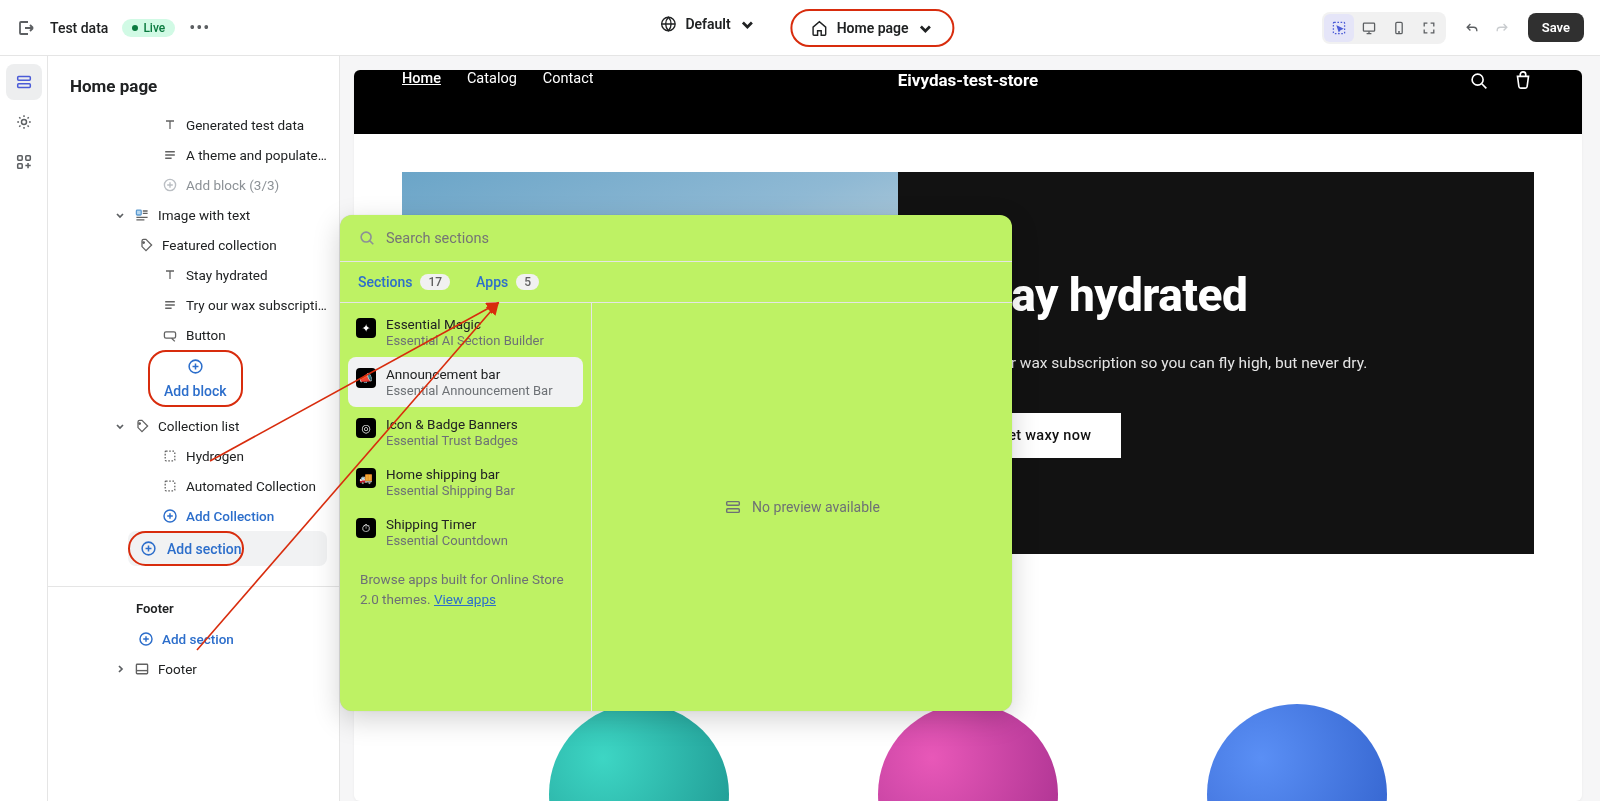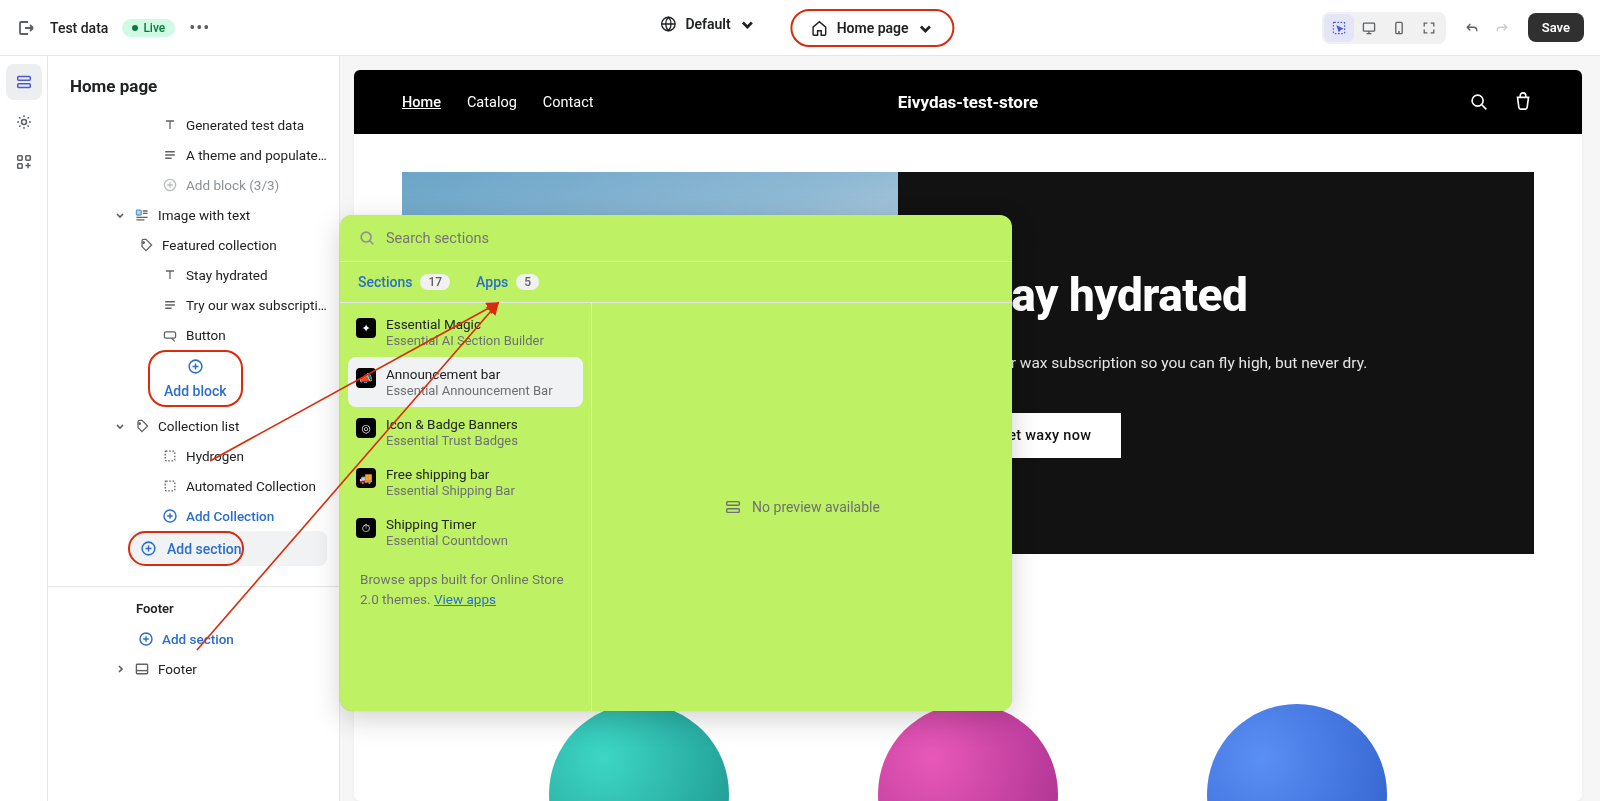--- a/index.html
+++ b/index.html
@@ -54,21 +54,21 @@
 .add-section-row { display: flex; align-items: center; gap: 10px; padding: 9px 12px 9px 88px; font-size: 14px; color: #2c6ecb; cursor: pointer; }
 .add-section-row.highlighted-row { background: #f1f2f3; border-radius: 8px; margin: 0 12px 0 80px; padding: 9px 12px; position: relative;}
 .add-section-row.highlighted-row .circle-border { position:absolute; left:0; top:0; width: 116px; height:100%; border: 2px solid #d82c0d; border-radius: 18px; }
 .add-section-row svg { width: 17px; height: 17px; color: #2c6ecb; }
 
 .footer-label { padding: 14px 22px 8px 88px; font-size: 13px; font-weight: 600; color: #202223; }
 
 .preview-area { flex: 1; position: relative; padding: 14px 18px 0 14px; overflow:hidden;}
 .preview-canvas { background: #fff; border-radius: 6px; height: 100%; overflow: hidden; box-shadow: 0 1px 3px rgba(0,0,0,0.05); }
 
-.store-header { background: #000; height: 64px; display: flex; align-items: center; padding: 0 48px; }
+.store-header { background: #000; height: 64px; display: flex; align-items: flex-start; padding: 0 48px; }
 .store-nav { display: flex; gap: 26px; }
 .store-nav-item { color: #fff; font-size: 14.5px; text-decoration: none; cursor: pointer; }
 .store-nav-item.active { text-decoration: underline; font-weight: 500;}
 .store-title { position: absolute; left: 50%; transform: translateX(-50%); color: #fff; font-size: 17px; font-weight: 700; }
 .store-header-right { margin-left: auto; display: flex; gap: 22px; }
 .store-header-right svg { width: 22px; height: 22px; color: #fff; cursor: pointer; }
 
 .hero-section { display: flex; margin: 38px 48px 0; height: 382px; }
 .hero-left { flex: 1; background: linear-gradient(160deg, #6ba5c8 0%, #8fb9d4 30%, #cdd9de 60%, #e8ece9 100%); }
 .hero-right { flex: 1; background: #121212; padding: 60px 70px; display: flex; flex-direction: column; justify-content: center; }
@@ -423,21 +423,21 @@
           <div class="app-item">
     <div class="app-icon" style="background:#000;color:#fff;">◎</div>
     <div class="app-texts">
       <div class="app-name">Icon &amp; Badge Banners</div>
       <div class="app-sub">Essential Trust Badges</div>
     </div>
           </div>
           <div class="app-item">
     <div class="app-icon" style="background:#000;color:#fff;">🚚</div>
     <div class="app-texts">
-      <div class="app-name">Free shipping bar</div>
+      <div class="app-name">Home shipping bar</div>
       <div class="app-sub">Essential Shipping Bar</div>
     </div>
           </div>
           <div class="app-item">
     <div class="app-icon" style="background:#000;color:#fff;">⏱</div>
     <div class="app-texts">
       <div class="app-name">Shipping Timer</div>
       <div class="app-sub">Essential Countdown</div>
     </div>
           </div>

